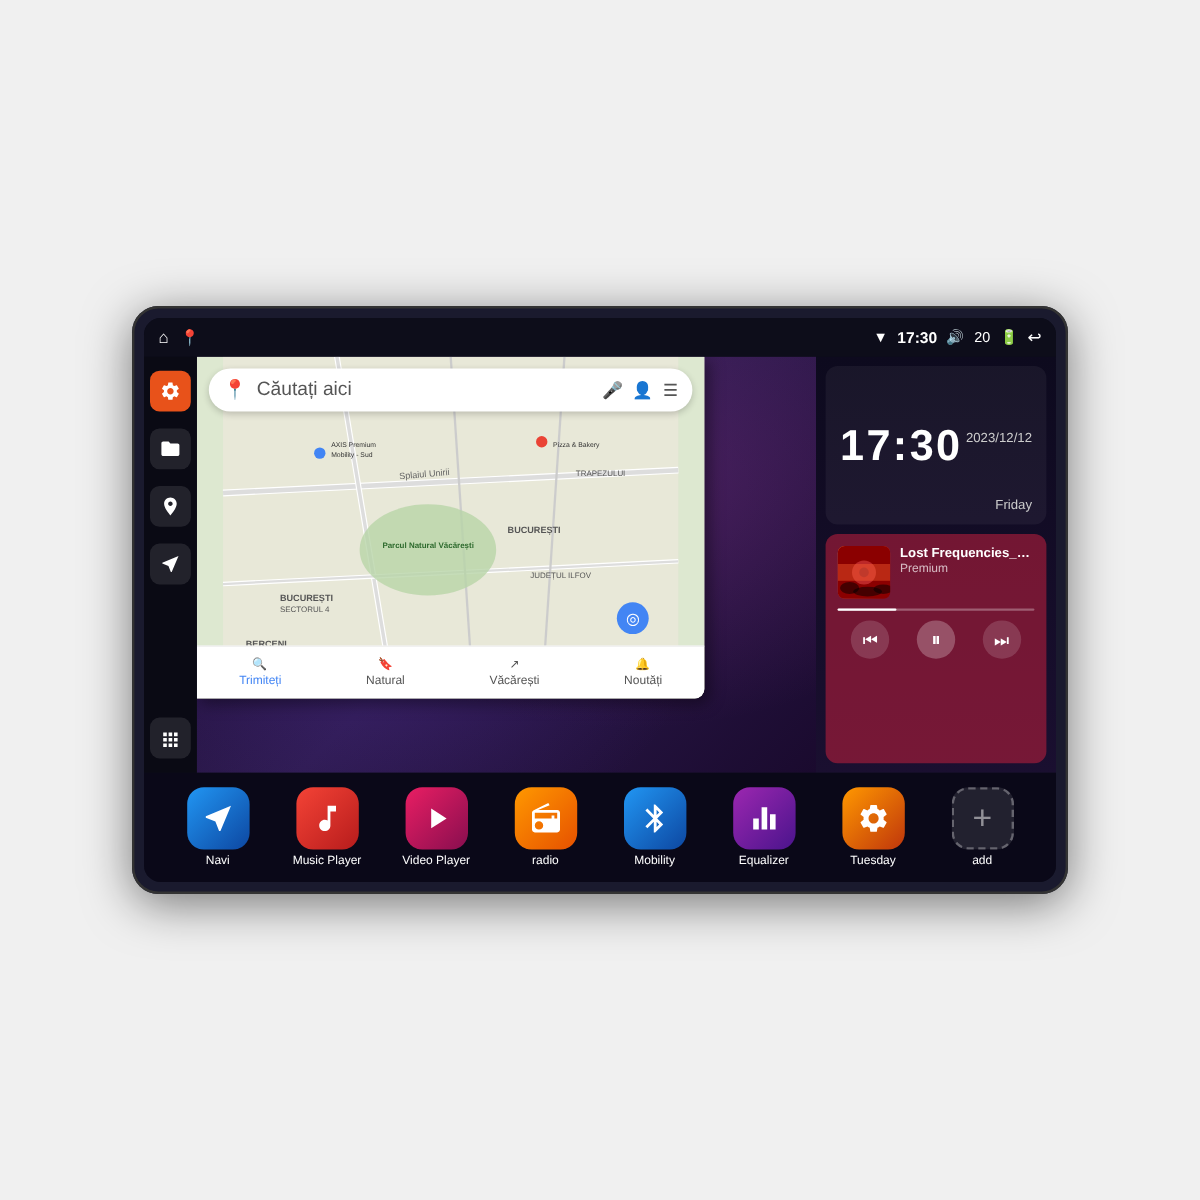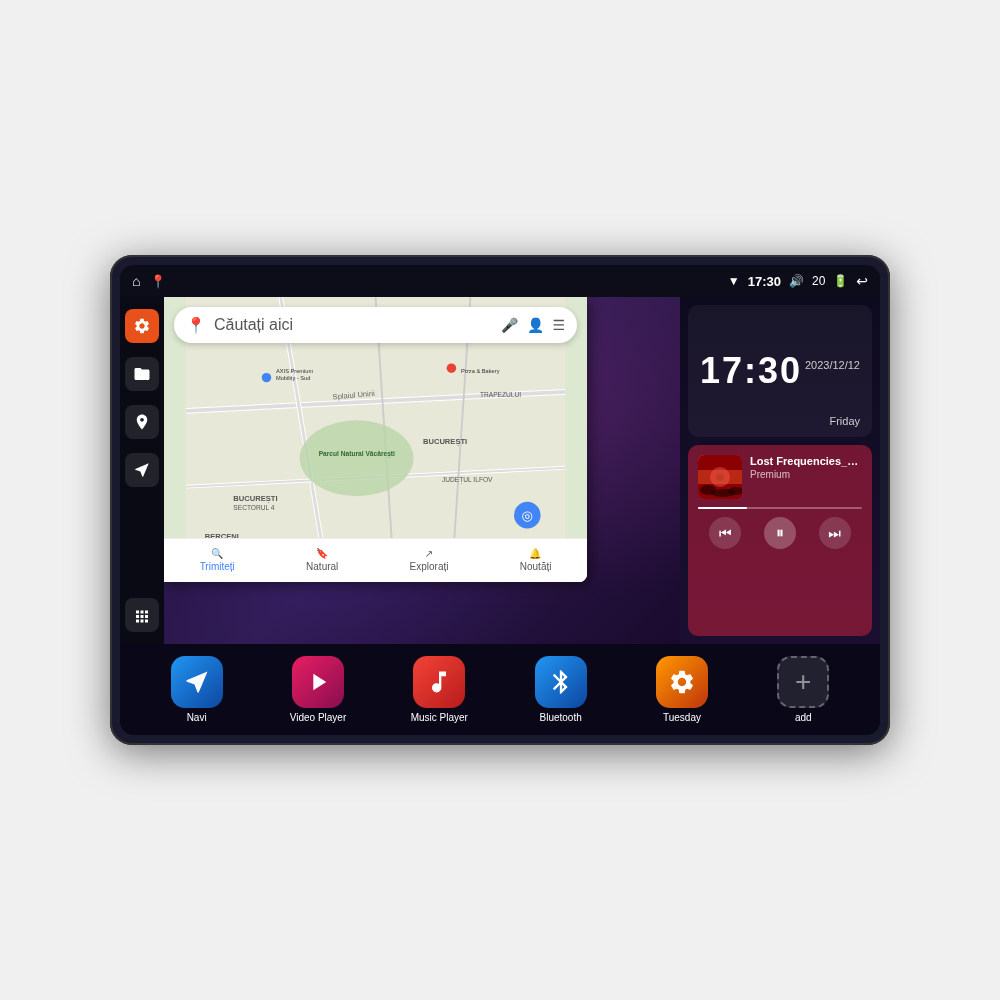--- a/index.html
+++ b/index.html
@@ -451,21 +451,21 @@
             <div class="map-bottom-item active">
               <span>🔍</span>
               <span>Trimiteți</span>
             </div>
             <div class="map-bottom-item">
               <span>🔖</span>
               <span>Natural</span>
             </div>
             <div class="map-bottom-item">
               <span>↗</span>
-              <span>Explorați</span>
+              <span>Văcărești</span>
             </div>
             <div class="map-bottom-item">
               <span>🔔</span>
               <span>Noutăți</span>
             </div>
           </div>
         </div>
       </div>
 
       <div class="right-panel">
@@ -517,47 +517,63 @@
         <div class="app-item">
           <div class="app-icon-wrap icon-navi">
             <svg width="28" height="28" viewBox="0 0 24 24" fill="white">
               <path d="M21 3L3 10.53v.98l6.84 2.65L12.48 21h.98L21 3z"></path>
             </svg>
           </div>
           <span class="app-label">Navi</span>
         </div>
 
         <div class="app-item">
+          <div class="app-icon-wrap icon-music">
+            <svg width="28" height="28" viewBox="0 0 24 24" fill="white">
+              <path d="M12 3v10.55c-.59-.34-1.27-.55-2-.55-2.21 0-4 1.79-4 4s1.79 4 4 4 4-1.79 4-4V7h4V3h-6z"></path>
+            </svg>
+          </div>
+          <span class="app-label">Music Player</span>
+        </div>
+
+        <div class="app-item">
           <div class="app-icon-wrap icon-video">
             <svg width="28" height="28" viewBox="0 0 24 24" fill="white">
               <path d="M8 5v14l11-7z"></path>
             </svg>
           </div>
           <span class="app-label">Video Player</span>
         </div>
 
         <div class="app-item">
-          <div class="app-icon-wrap icon-music">
-            <svg width="28" height="28" viewBox="0 0 24 24" fill="white">
-              <path d="M12 3v10.55c-.59-.34-1.27-.55-2-.55-2.21 0-4 1.79-4 4s1.79 4 4 4 4-1.79 4-4V7h4V3h-6z"></path>
-            </svg>
-          </div>
-          <span class="app-label">Music Player</span>
-        </div>
-
+          <div class="app-icon-wrap icon-radio">
+            <svg width="28" height="28" viewBox="0 0 24 24" fill="white">
+              <path d="M3.24 6.15C2.51 6.43 2 7.17 2 8v12c0 1.1.89 2 2 2h16c1.11 0 2-.9 2-2V8c0-1.11-.89-2-2-2H6.3l8.26-3.34L13.65 1 3.24 6.15zM7 20c-1.66 0-3-1.34-3-3s1.34-3 3-3 3 1.34 3 3-1.34 3-3 3zm13-8h-2v-2h-2v2H4V8h16v4z"></path>
+            </svg>
+          </div>
+          <span class="app-label">radio</span>
+        </div>
 
         <div class="app-item">
           <div class="app-icon-wrap icon-bluetooth">
             <svg width="28" height="28" viewBox="0 0 24 24" fill="white">
               <path d="M17.71 7.71L12 2h-1v7.59L6.41 5 5 6.41 10.59 12 5 17.59 6.41 19 11 14.41V22h1l5.71-5.71-4.3-4.29 4.3-4.29zM13 5.83l1.88 1.88L13 9.59V5.83zm1.88 10.46L13 18.17v-3.76l1.88 1.88z"></path>
             </svg>
           </div>
-          <span class="app-label">Bluetooth</span>
-        </div>
-
+          <span class="app-label">Mobility</span>
+        </div>
+
+        <div class="app-item">
+          <div class="app-icon-wrap icon-eq">
+            <svg width="28" height="28" viewBox="0 0 24 24" fill="white">
+              <path d="M10 20h4V4h-4v16zm-6 0h4v-8H4v8zM16 9v11h4V9h-4z"></path>
+            </svg>
+          </div>
+          <span class="app-label">Equalizer</span>
+        </div>
 
         <div class="app-item">
           <div class="app-icon-wrap icon-settings">
             <svg width="28" height="28" viewBox="0 0 24 24" fill="white">
               <path d="M19.14 12.94c.04-.3.06-.61.06-.94 0-.32-.02-.64-.07-.94l2.03-1.58c.18-.14.23-.41.12-.61l-1.92-3.32c-.12-.22-.37-.29-.59-.22l-2.39.96c-.5-.38-1.03-.7-1.62-.94l-.36-2.54c-.04-.24-.24-.41-.48-.41h-3.84c-.24 0-.43.17-.47.41l-.36 2.54c-.59.24-1.13.57-1.62.94l-2.39-.96c-.22-.08-.47 0-.59.22L2.74 8.87c-.12.21-.08.47.12.61l2.03 1.58c-.05.3-.09.63-.09.94s.02.64.07.94l-2.03 1.58c-.18.14-.23.41-.12.61l1.92 3.32c.12.22.37.29.59.22l2.39-.96c.5.38 1.03.7 1.62.94l.36 2.54c.05.24.24.41.48.41h3.84c.24 0 .44-.17.47-.41l.36-2.54c.59-.24 1.13-.56 1.62-.94l2.39.96c.22.08.47 0 .59-.22l1.92-3.32c.12-.22.07-.47-.12-.61l-2.01-1.58zM12 15.6c-1.98 0-3.6-1.62-3.6-3.6s1.62-3.6 3.6-3.6 3.6 1.62 3.6 3.6-1.62 3.6-3.6 3.6z"></path>
             </svg>
           </div>
           <span class="app-label">Tuesday</span>
         </div>
 

